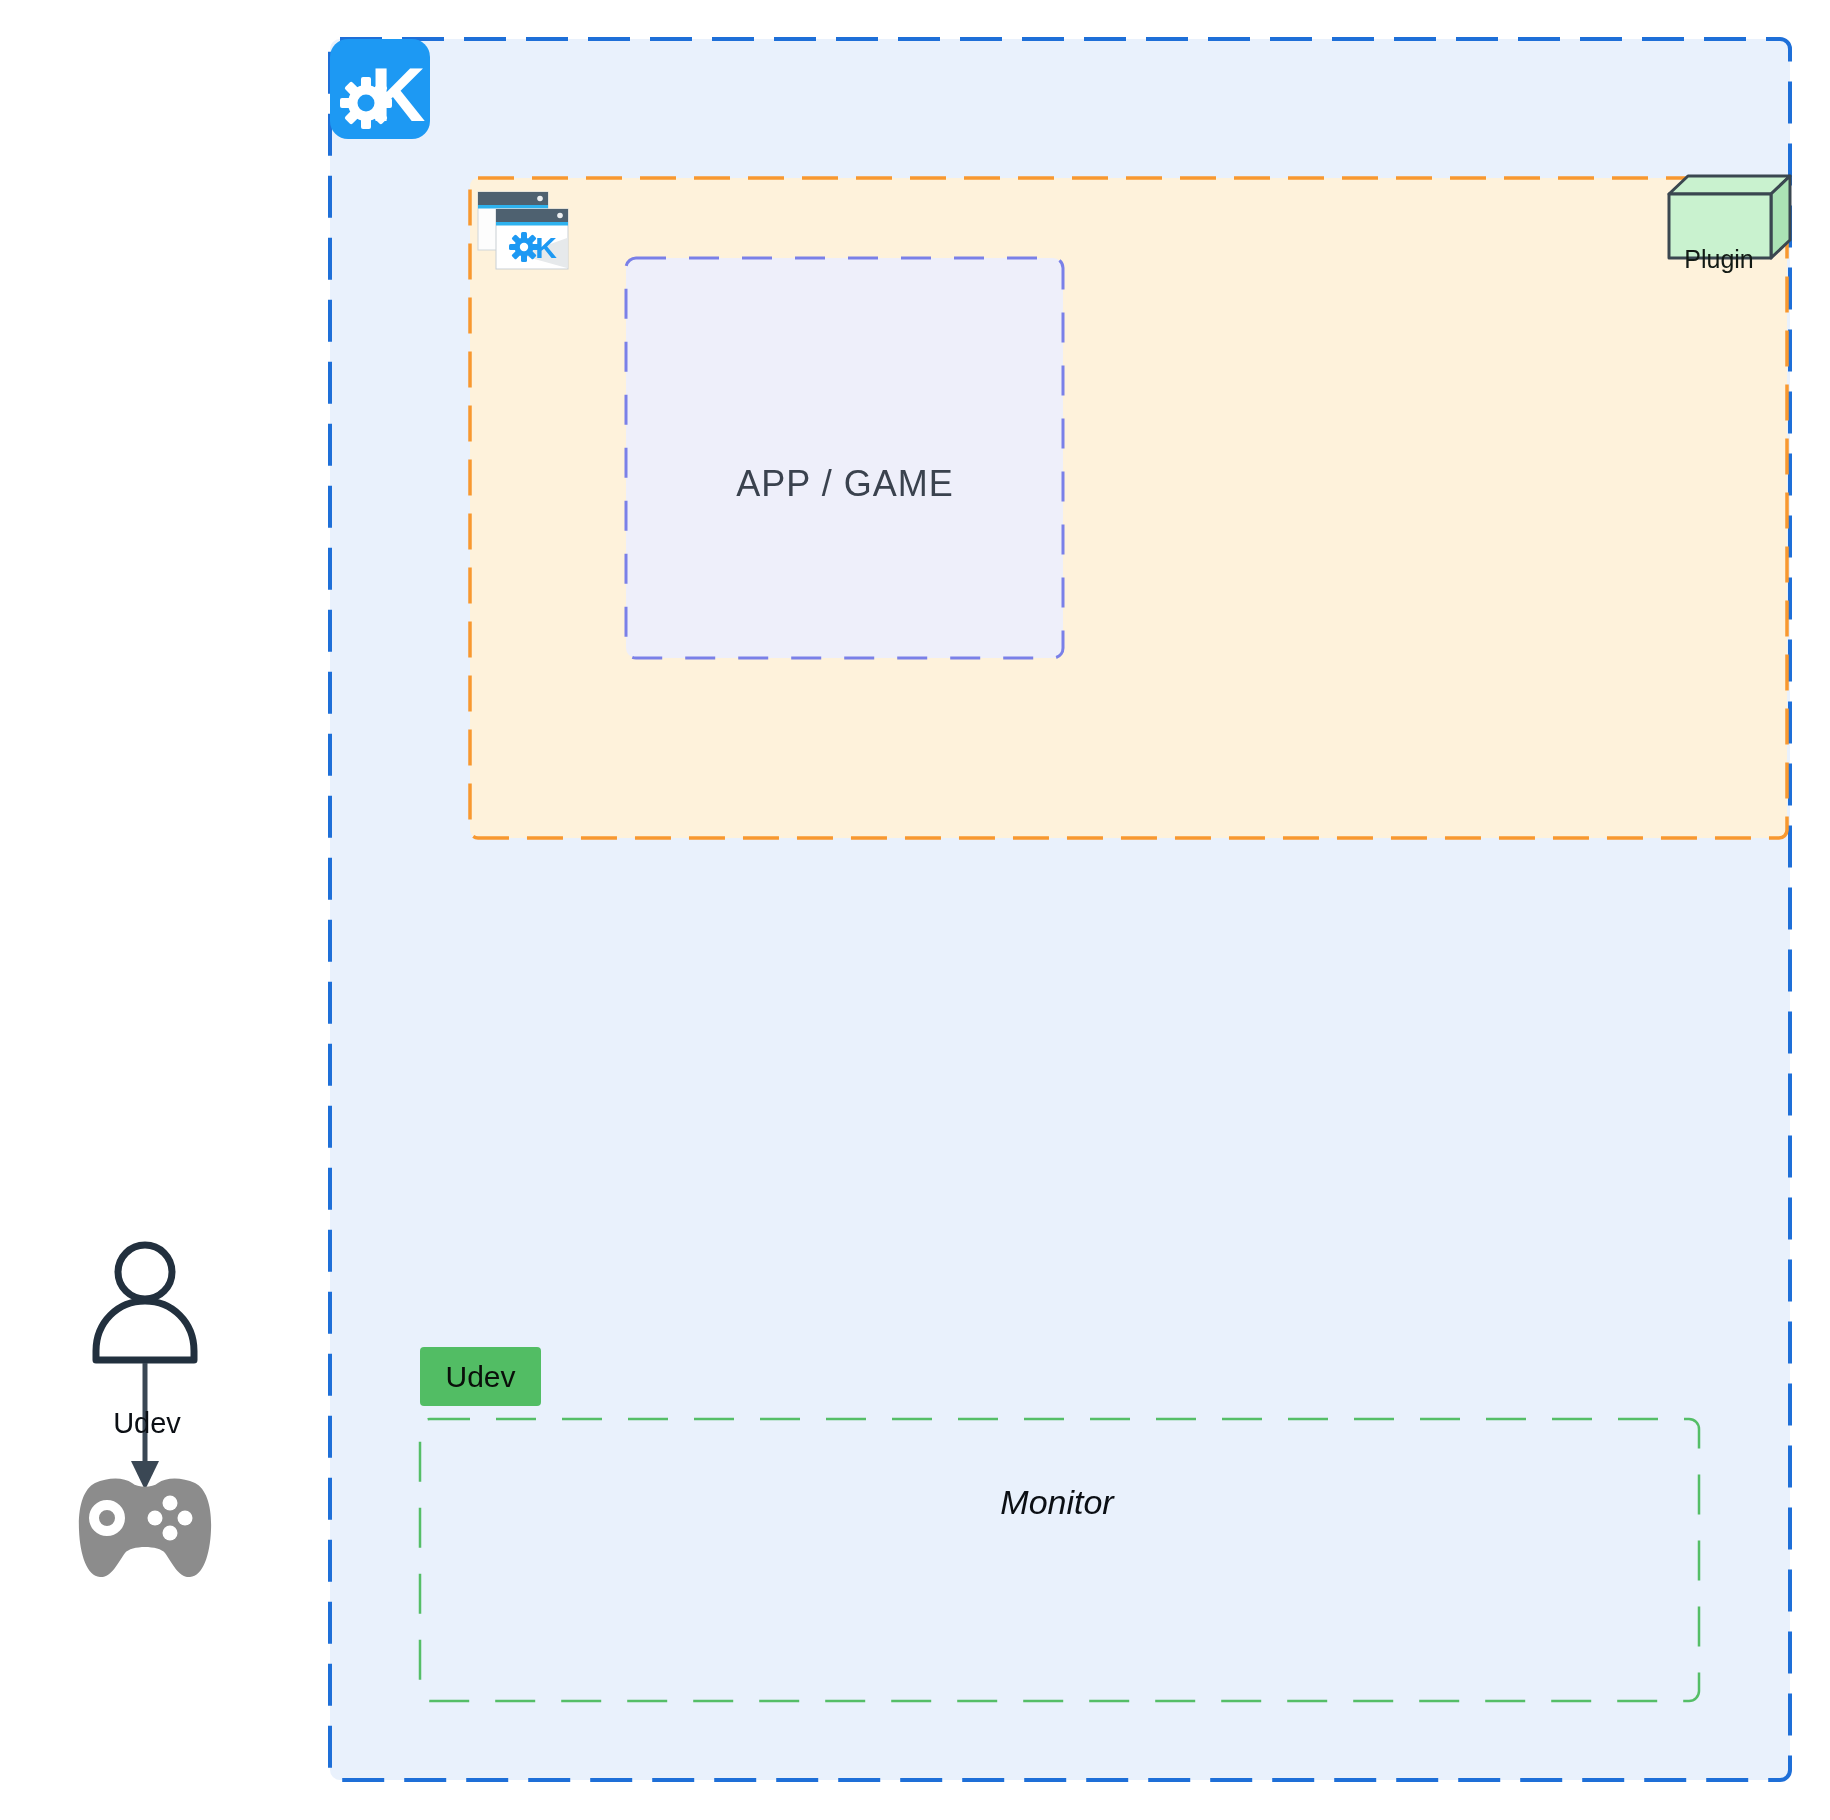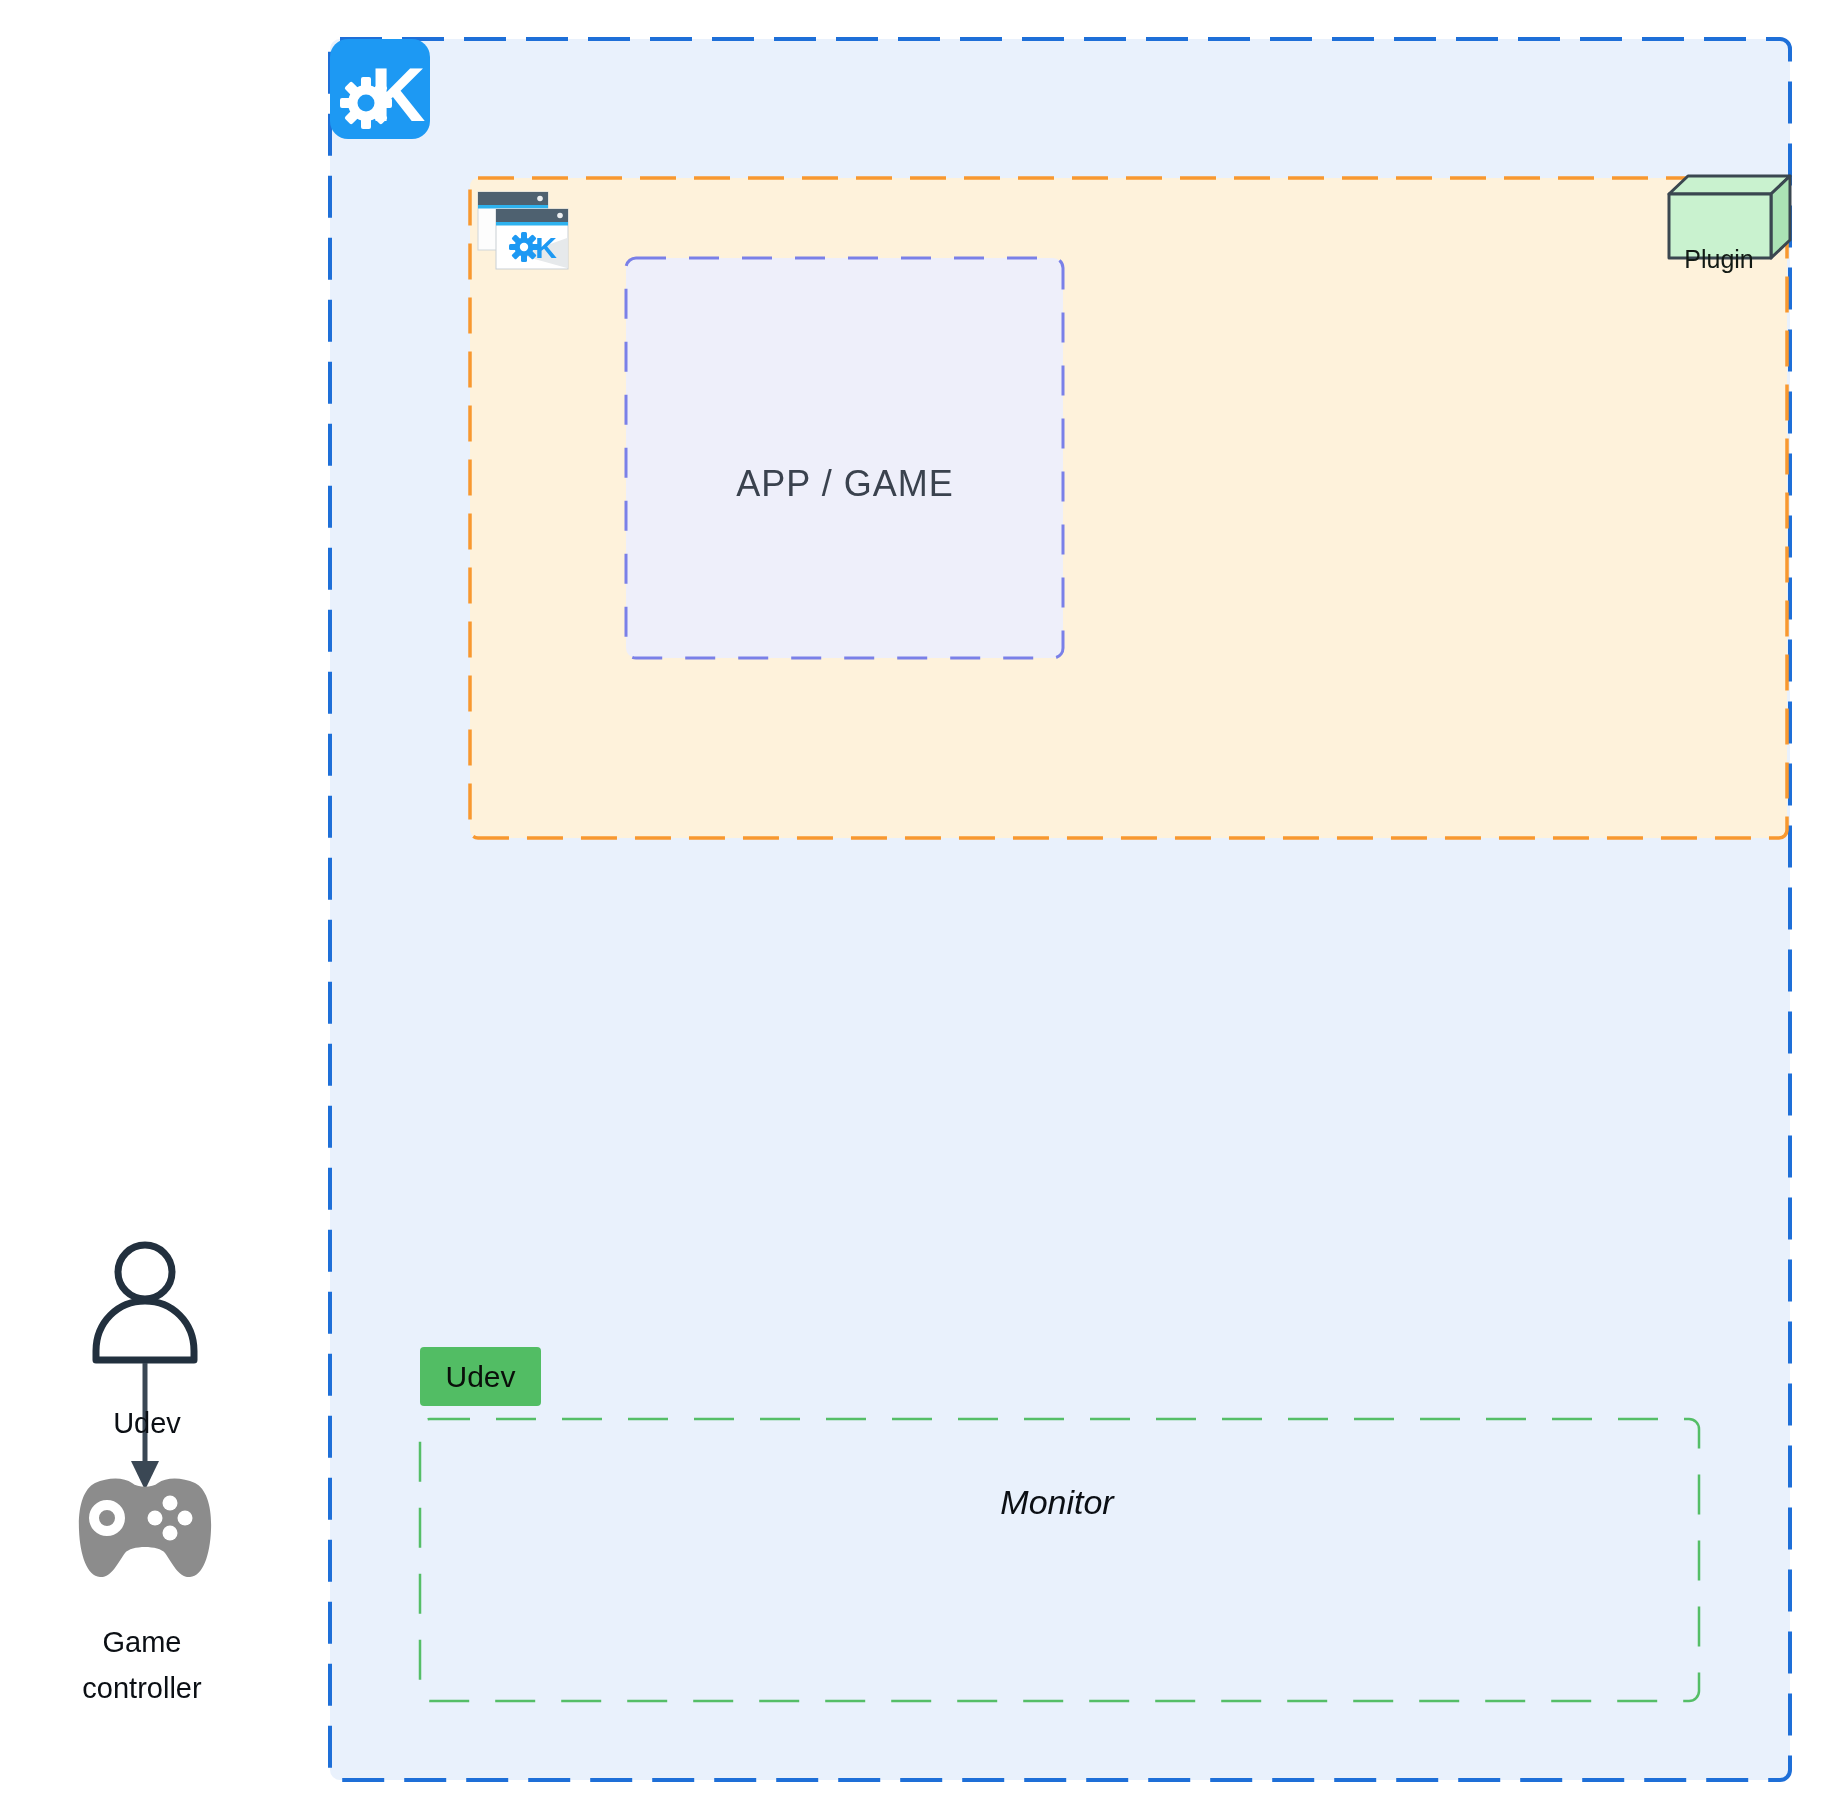--- a/index.html
+++ b/index.html
@@ -127,18 +127,14 @@
   <div class="label" id="monitor-label">Monitor</div>
 
   <div class="label" id="plugin-label">Plugin</div>
 
   <div id="udev-badge">
     <span>Udev</span>
   </div>
 
   <div class="label" id="user-label">Udev</div>
 
-  <div class="label" id="gc-label">
-    <div>Game</div>
-    <div>controller</div>
-  </div>
 
 </div>
 
 </body></html>

